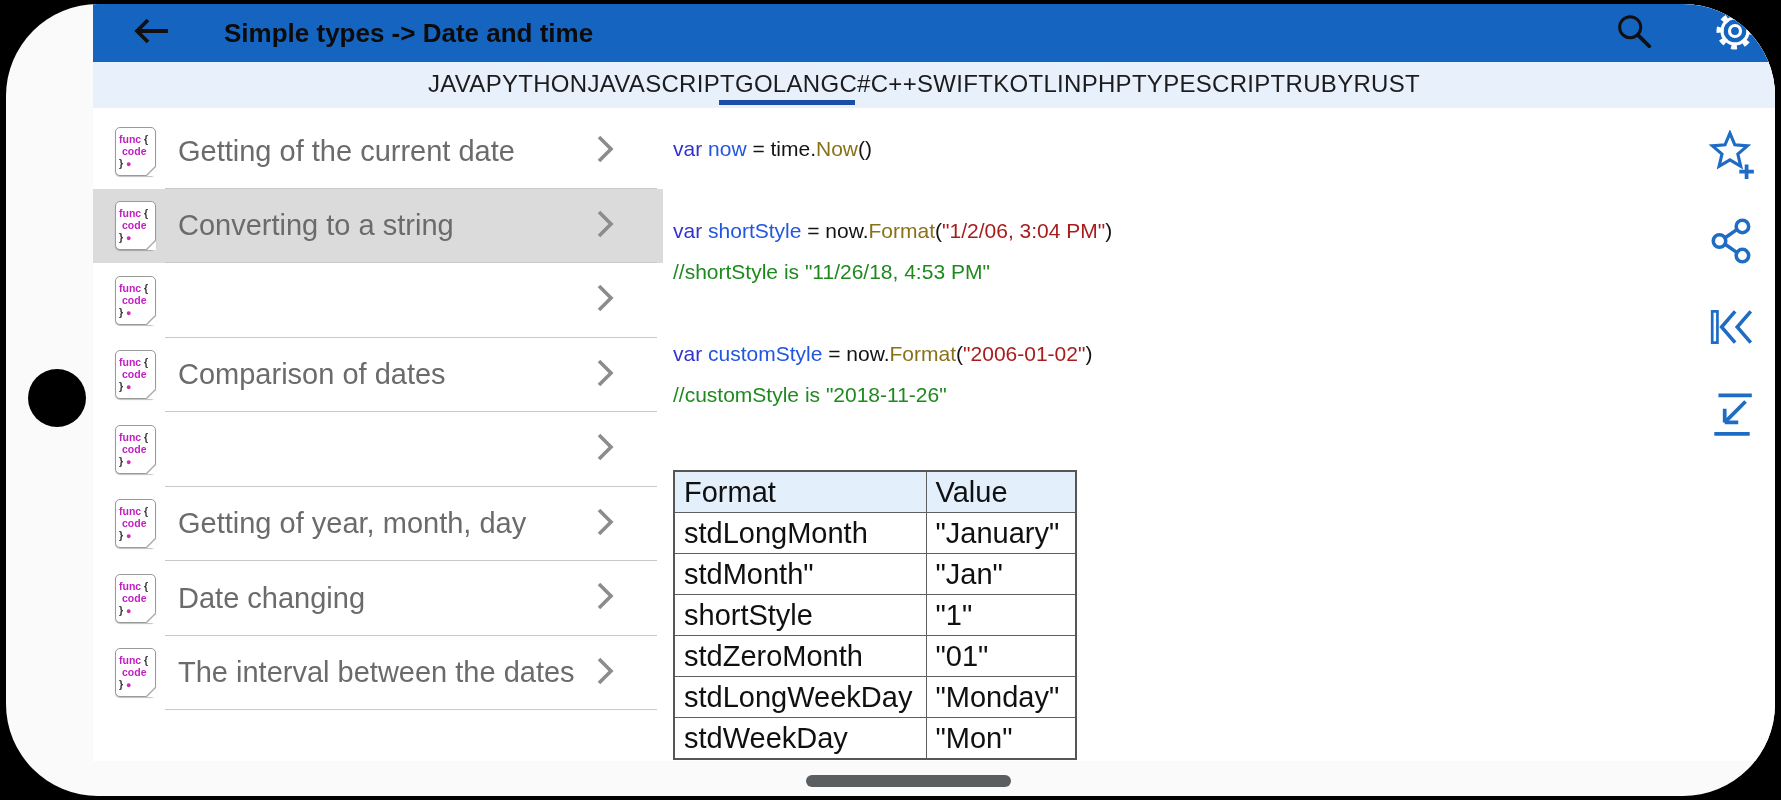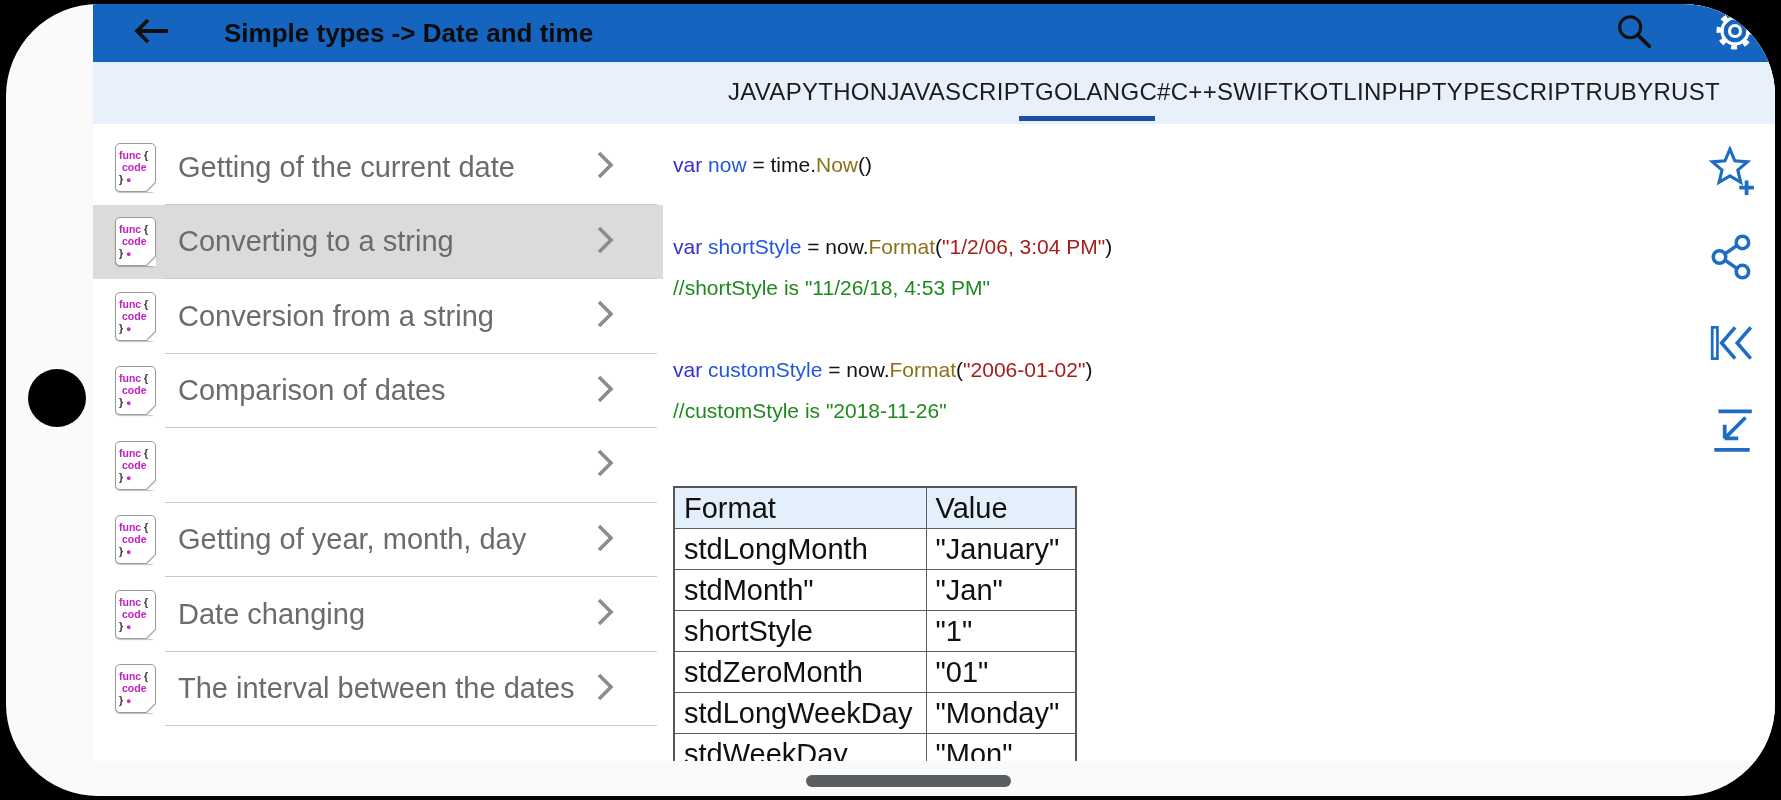--- a/index.html
+++ b/index.html
@@ -10,21 +10,21 @@
   .app{position:absolute;left:87px;top:0;width:1682px;height:757px;background:#fff;overflow:hidden;}
 
   
   .appbar{position:relative;height:58px;background:var(--c-appbar);display:flex;align-items:center;}
   .back-btn{position:absolute;left:36px;top:8px;width:44px;height:42px;display:flex;align-items:center;justify-content:center;cursor:pointer;}
   .title{position:absolute;left:131px;top:0;height:58px;display:flex;align-items:center;font-size:26px;font-weight:bold;color:#0b0b0b;}
   .search-btn{position:absolute;right:118px;top:7px;width:46px;height:44px;display:flex;align-items:center;justify-content:center;cursor:pointer;}
   .gear-btn{position:absolute;right:16px;top:5px;width:48px;height:48px;display:flex;align-items:center;justify-content:center;cursor:pointer;}
 
   
-  .tabbar{height:62px;background:var(--c-tabbar);display:flex;align-items:stretch;justify-content:flex-end;padding:0 55px 3px 35px;}
+  .tabbar{height:46px;background:var(--c-tabbar);display:flex;align-items:stretch;justify-content:center;padding:0 55px 3px 35px;}
   .tab{position:relative;display:flex;align-items:center;font-size:24px;font-weight:500;letter-spacing:.3px;color:#1c1c1e;cursor:pointer;white-space:nowrap;}
   .tab.active::after{content:"";position:absolute;left:-16px;right:-16px;bottom:0;height:5px;background:var(--c-indicator);}
 
   
   .content{position:relative;height:653px;display:flex;}
   .sidebar{width:570px;padding-top:6px;flex:none;}
   .row{position:relative;height:74.5px;display:flex;align-items:center;cursor:pointer;}
   .row.selected{background:var(--c-row-sel);}
   .row::after{content:"";position:absolute;left:72px;right:6px;bottom:0;height:1px;background:var(--c-sep);}
   .row .label{margin-left:22px;font-size:29px;color:var(--c-side-text);}
@@ -133,21 +133,20 @@
               <span class="chev"><svg width="20" height="32" viewBox="0 0 20 32">
                   <path d="M4 4 L16 16 L4 28" fill="none" stroke="#8c8c8c" stroke-width="3.6"></path>
                 </svg></span>
             </div>
             <div class="row">
               <div class="doc-icon">
                 <span><span class="m">func</span><span class="d"> {</span></span>
                 <span style="padding-left:3px"><span class="m">code</span></span>
                 <span><span class="d">} </span><span class="dot">●</span></span>
               </div>
-              <span class="label">Conversion from a string</span>
               <span class="chev"><svg width="20" height="32" viewBox="0 0 20 32">
                   <path d="M4 4 L16 16 L4 28" fill="none" stroke="#8c8c8c" stroke-width="3.6"></path>
                 </svg></span>
             </div>
             <div class="row">
               <div class="doc-icon">
                 <span><span class="m">func</span><span class="d"> {</span></span>
                 <span style="padding-left:3px"><span class="m">code</span></span>
                 <span><span class="d">} </span><span class="dot">●</span></span>
               </div>

